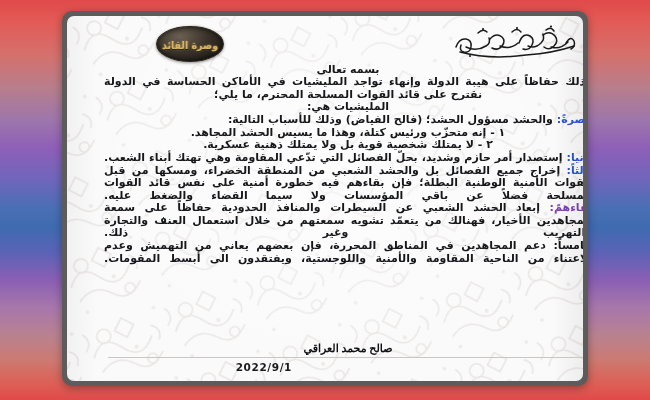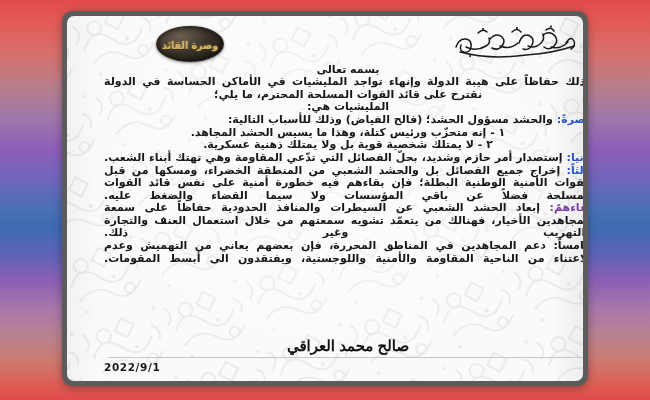--- a/index.html
+++ b/index.html
@@ -163,35 +163,35 @@
 
   
   #footer {
     position: absolute;
     right: 14px;
     left: 14px;
     bottom: 8px;
   }
   #sig-name {
     text-align: center;
-    font-size: 15px;
+    font-size: 11px;
     font-weight: bold;
     color: #111216;
     letter-spacing: 0.2px;
-    font-family: Liberation Sans, sans-serif;
+    font-family: Liberation Serif, serif;
     padding-bottom: 2px;
   }
   #sig-rule {
     height: 1px;
     background: #c9c6c4;
     margin: 0 4px 3px 4px;
   }
   #sig-date {
     direction: ltr;
-    text-align: left;
+    text-align: right;
     padding-right: 300px;
     font-size: 10.5px;
     font-weight: bold;
     color: #1a1b1f;
     letter-spacing: 0.6px;
     font-family: "DejaVu Sans", sans-serif;
   }
 </style>
 </head>
 <body>

